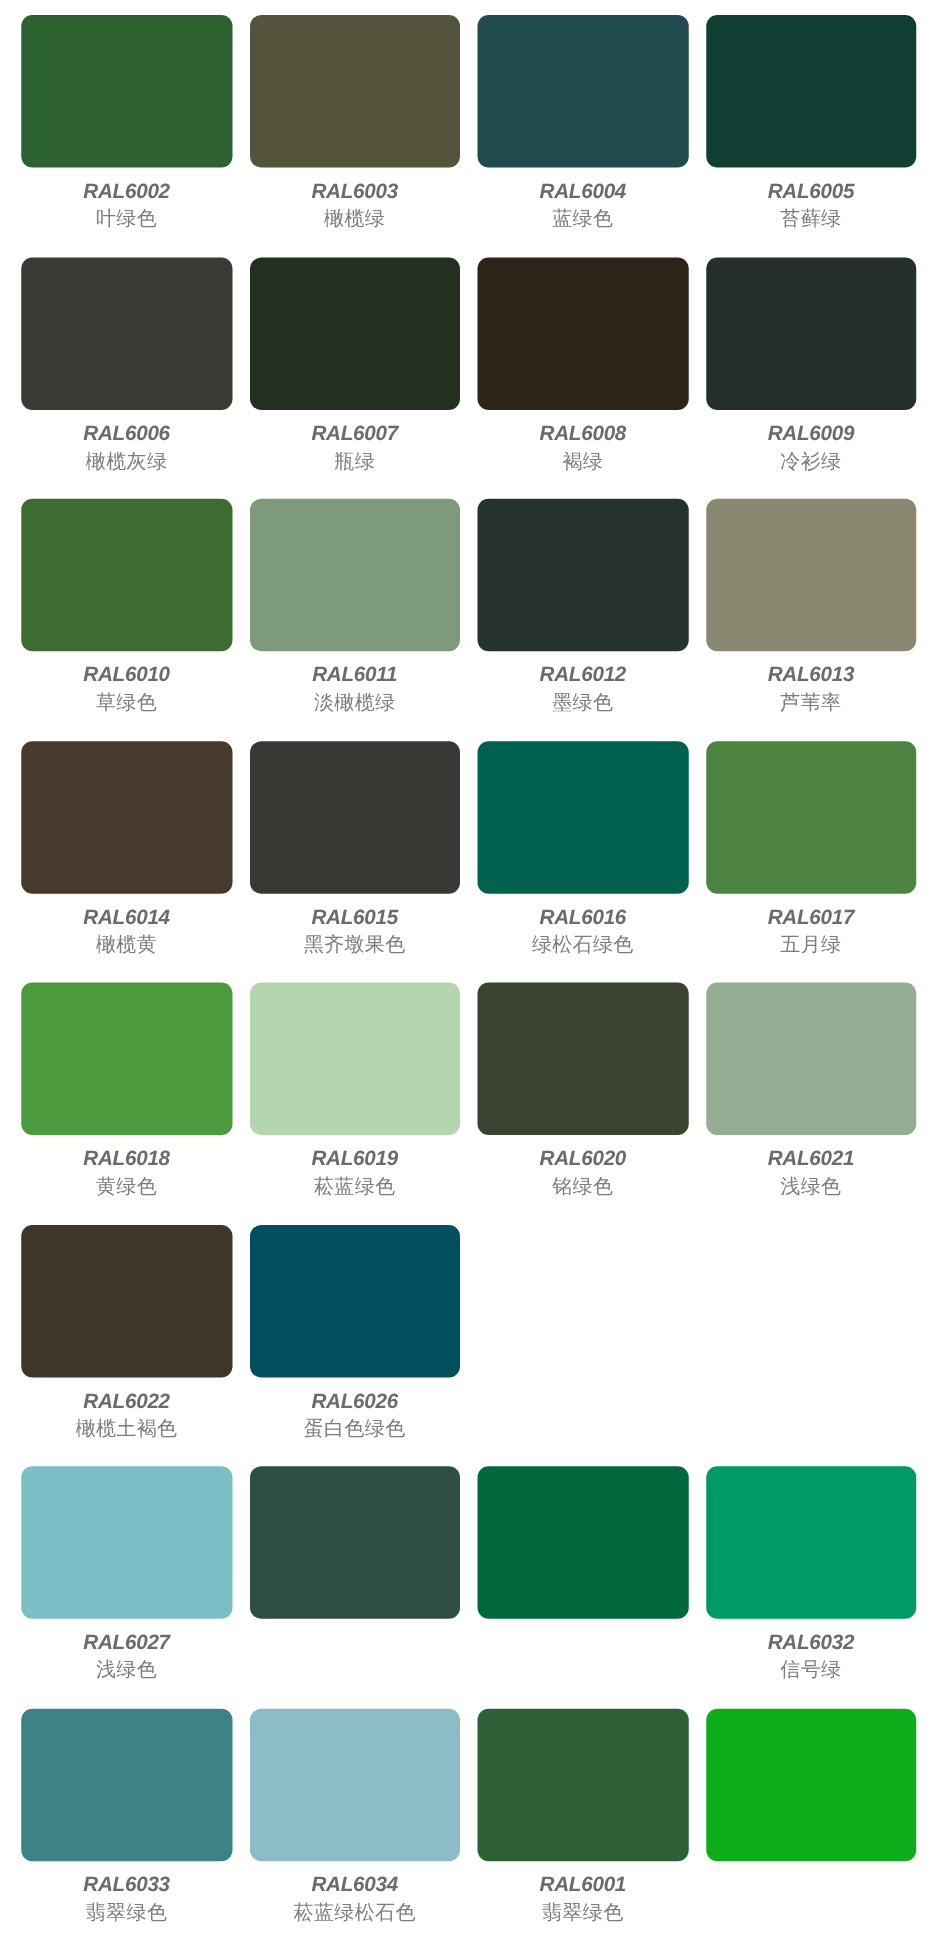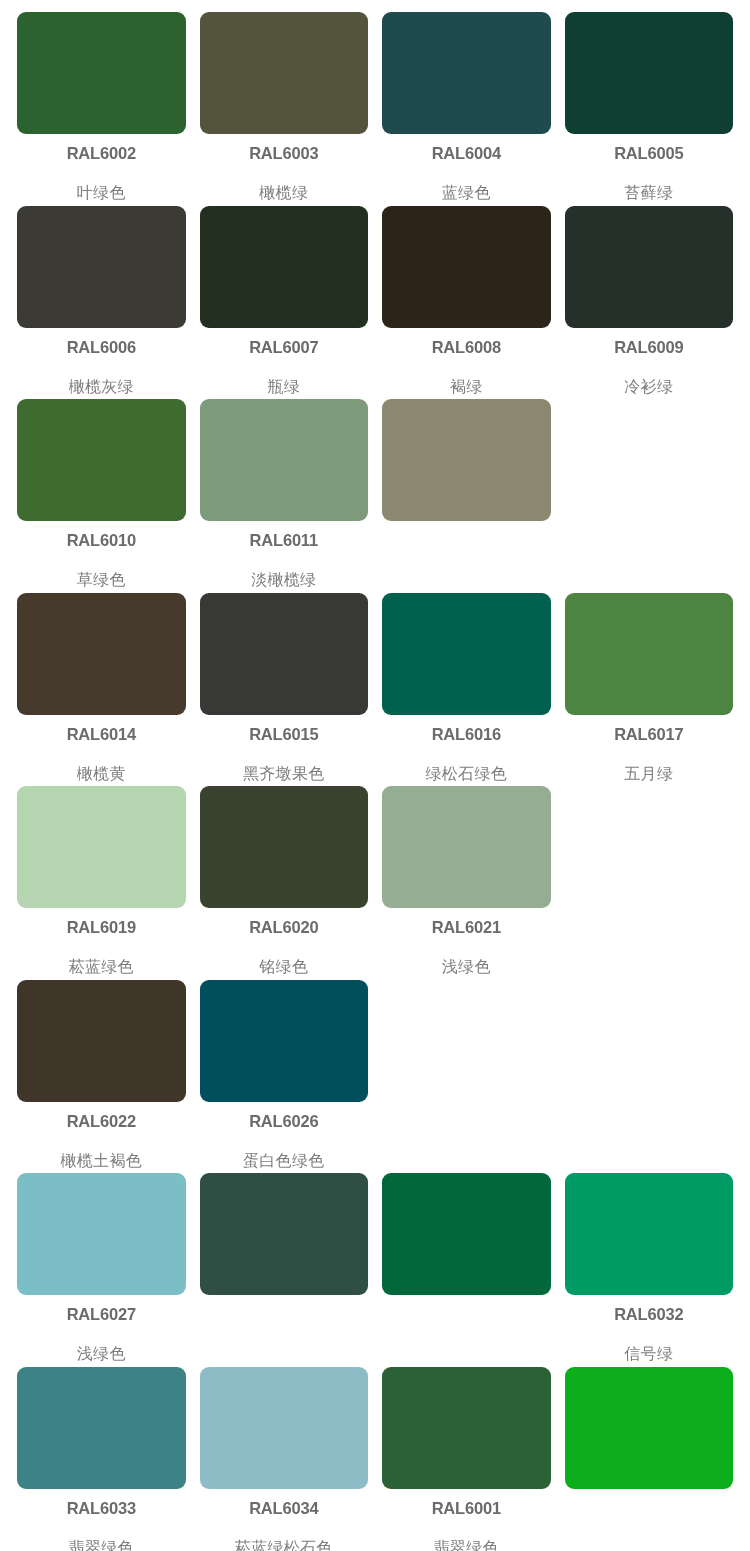--- a/index.html
+++ b/index.html
@@ -43,27 +43,28 @@
     text-align: center;
     padding-top: 9px;
     line-height: 1.28;
   }
   .ral-code {
     display: block;
     font-size: 16.5px;
     font-weight: bold;
     color: #6b6b6b;
     letter-spacing: -0.2px;
+    font-style: italic;
   }
   .ral-name {
     display: block;
     font-size: 16px;
     font-weight: normal;
     color: #7d7d7d;
-    margin-top: 19px;
+    margin-top: 2px;
     letter-spacing: 0.3px;
   }
 </style>
 </head>
 <body>
 
 <div id="chart">
     <div class="row">
       <div class="cell">
         <div class="swatch" style="background: rgb(44, 97, 48);"></div>
@@ -133,21 +134,32 @@
         </div>
       </div>
       <div class="cell">
         <div class="swatch" style="background: rgb(125, 154, 123);"></div>
         <div class="caption">
           <span class="ral-code">RAL6011</span>
           <span class="ral-name">淡橄榄绿</span>
         </div>
       </div>
       <div class="cell">
+        <div class="swatch" style="background: rgb(37, 50, 47);"></div>
+        <div class="caption">
+          <span class="ral-code">RAL6012</span>
+          <span class="ral-name">墨绿色</span>
+        </div>
+      </div>
+      <div class="cell">
         <div class="swatch" style="background: rgb(138, 136, 112);"></div>
+        <div class="caption">
+          <span class="ral-code">RAL6013</span>
+          <span class="ral-name">芦苇率</span>
+        </div>
       </div>
     </div>
     <div class="row">
       <div class="cell">
         <div class="swatch" style="background: rgb(69, 58, 44);"></div>
         <div class="caption">
           <span class="ral-code">RAL6014</span>
           <span class="ral-name">橄榄黄</span>
         </div>
       </div>
@@ -167,20 +179,27 @@
       </div>
       <div class="cell">
         <div class="swatch" style="background: rgb(77, 132, 66);"></div>
         <div class="caption">
           <span class="ral-code">RAL6017</span>
           <span class="ral-name">五月绿</span>
         </div>
       </div>
     </div>
     <div class="row">
+      <div class="cell">
+        <div class="swatch" style="background: rgb(76, 154, 61);"></div>
+        <div class="caption">
+          <span class="ral-code">RAL6018</span>
+          <span class="ral-name">黄绿色</span>
+        </div>
+      </div>
       <div class="cell">
         <div class="swatch" style="background: rgb(181, 213, 176);"></div>
         <div class="caption">
           <span class="ral-code">RAL6019</span>
           <span class="ral-name">菘蓝绿色</span>
         </div>
       </div>
       <div class="cell">
         <div class="swatch" style="background: rgb(57, 67, 47);"></div>
         <div class="caption">

